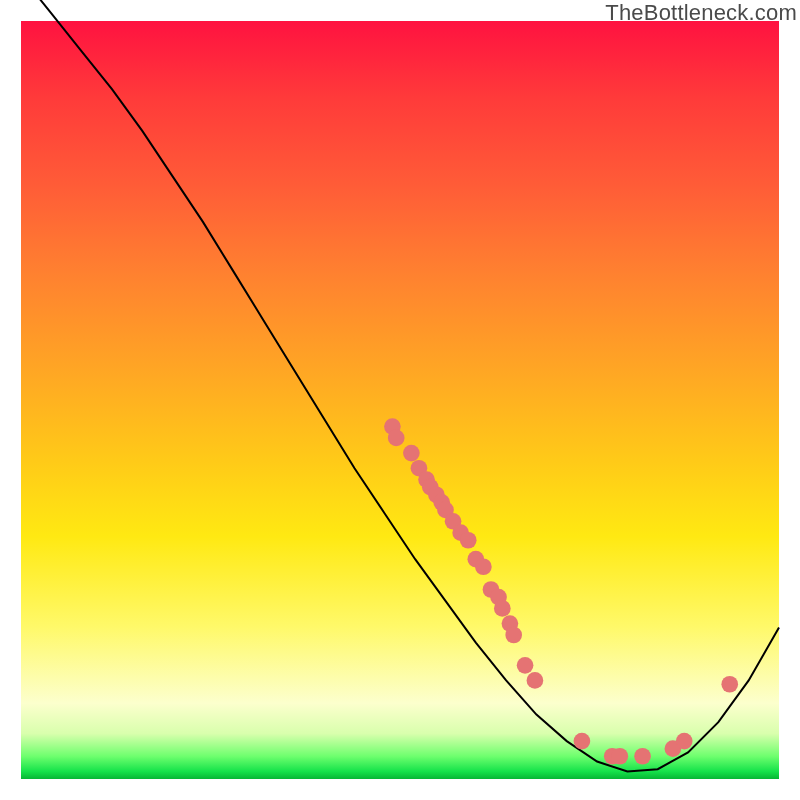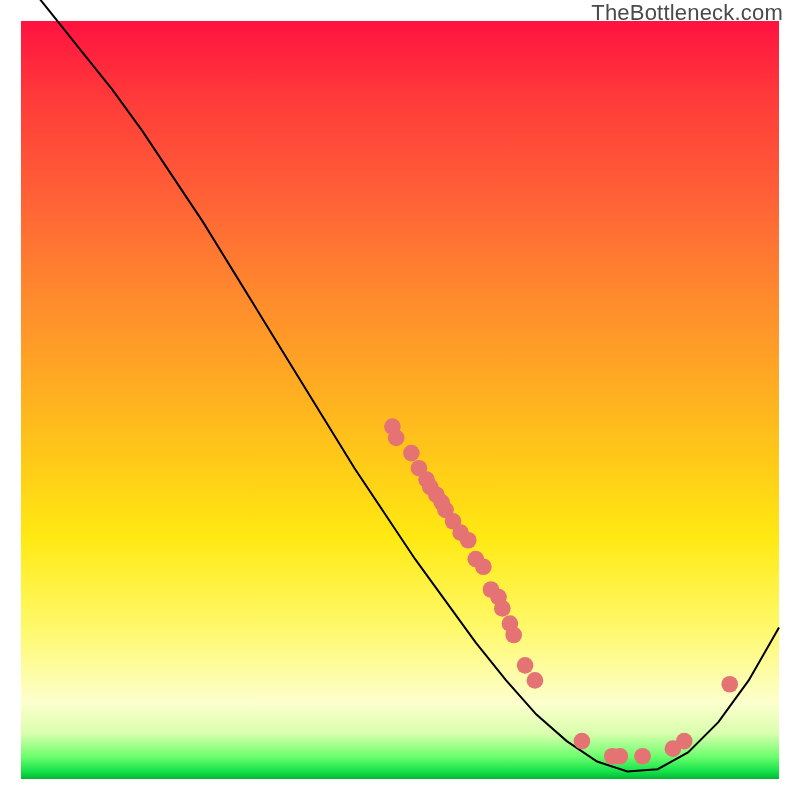--- a/index.html
+++ b/index.html
@@ -36,21 +36,21 @@
       #fcffcd 90%,
       #d9ffad 94%,
       #6eff6e 97%,
       #15e24a 99%,
       #06b634 100%
     );
   }
   .watermark {
     position: absolute;
     top: 0px;
-    right: 17px;
+    right: 3px;
     font-size: 22px;
     font-weight: 500;
     color: #4a4a4a;
     letter-spacing: 0.2px;
     user-select: none;
   }
   svg.curve {
     position: absolute;
     left: 21px;
     top: 21px;

